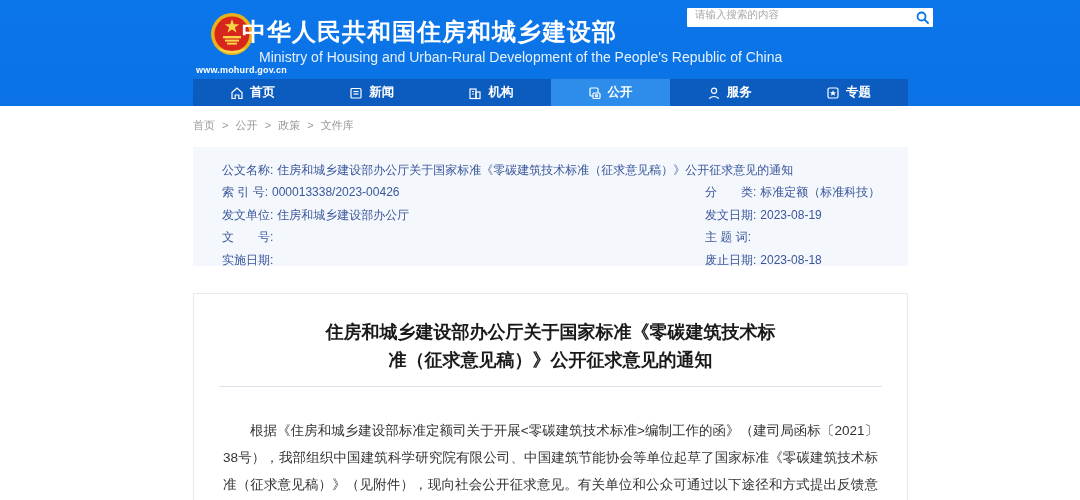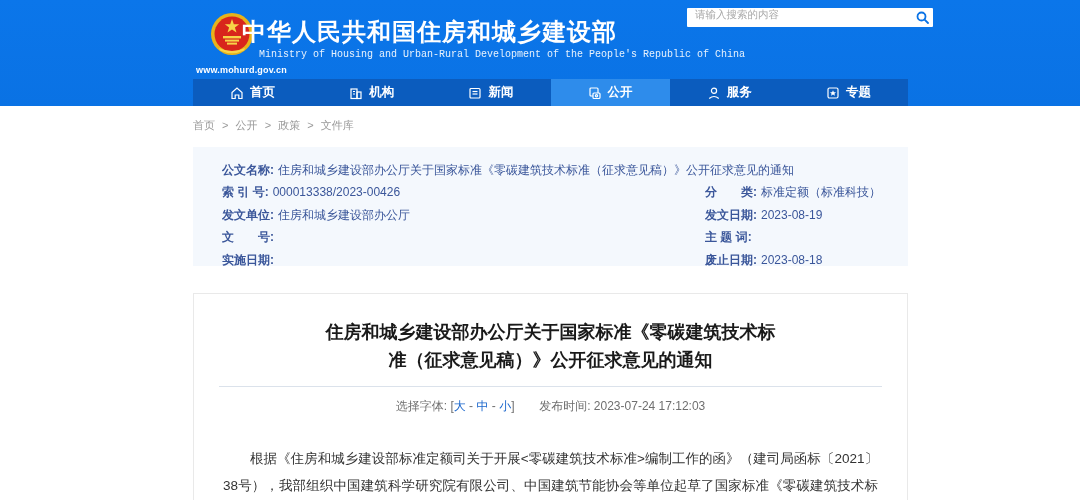--- a/index.html
+++ b/index.html
@@ -5,21 +5,21 @@
   * { margin:0; padding:0; box-sizing:border-box; }
   html,body { width:1080px; height:500px; overflow:hidden; background:#fff;
     font-family:"Liberation Sans","DejaVu Sans",sans-serif; }
 
   
   .header { position:absolute; left:0; top:0; width:1080px; height:106px;
     background:linear-gradient(180deg,#0b76ea 0%,#0a72e4 100%); }
   .emblem { position:absolute; left:210px; top:12px; width:44px; height:44px; }
   .site-url { position:absolute; left:196px; top:65px; color:#fff; font-size:9px; font-weight:bold; letter-spacing:.2px; }
   .site-title { position:absolute; left:242px; top:16px; color:#fff; font-size:24px; font-weight:bold; letter-spacing:1px; }
-  .site-subtitle { position:absolute; left:259px; top:49px; color:rgba(255,255,255,.9); font-size:10px;font-family:Liberation Mono, monospace; }
+  .site-subtitle { position:absolute; left:259px; top:49px; color:rgba(255,255,255,.9); font-size:14px; }
   .search-box { position:absolute; left:687px; top:8px; width:246px; height:19px; background:#fff; border-radius:1px; display:flex; align-items:flex-start; }
   .search-box input { flex:1; border:none; outline:none; background:transparent; font-size:10.5px; color:#555; padding:0 4px 0 8px; font-family:inherit; }
   .search-box input::placeholder { color:#a8a8a8; }
   .search-btn { width:22px; height:19px; display:flex; align-items:center; justify-content:center; cursor:pointer; }
 
   
   .nav { position:absolute; left:193px; top:79px; width:715px; height:27px; background:#0b5cbe; display:flex; }
   .nav-item { flex:1; display:flex; align-items:center; justify-content:center; gap:6px;
     color:#fff; font-size:12.5px; font-weight:bold; cursor:pointer; }
   .nav-item.active { background:#2e8ceb; }
@@ -27,21 +27,21 @@
 
   
   .breadcrumb { position:absolute; left:193px; top:118px; font-size:11px; color:#999; }
   .breadcrumb span { margin-right:4px; }
   .crumb { cursor:pointer; }
 
   
   .panel { position:absolute; left:193px; top:147px; width:715px; height:119px;
     background:#f4f8fd; padding:12px 20px 0 29px; font-size:12px; color:#3a569a; }
   .row { line-height:22.4px; white-space:nowrap; overflow:hidden; }
-  .lbl { font-weight:bold; margin-right:4px; }
+  .lbl { font-weight:normal; margin-right:4px; }
   .panel-grid { display:grid; grid-template-columns:483px 1fr; grid-template-rows:repeat(4,22.4px); grid-auto-flow:column; }
 
   
   .card { position:absolute; left:193px; top:293px; width:715px; height:400px;
     background:#fff; border:1px solid #e9e9e9; }
   .article-title { margin:24px auto 0; max-width:450px; text-align:center;
     font-size:18px; font-weight:bold; color:#1a1a1a; line-height:28px; }
   .divider { margin:12px 25px 0; border-top:1px solid #dbe2eb; }
   .meta-line { margin-top:11px; text-align:center; font-size:12px; color:#6f6f6f; }
   .meta-line .blue { color:#1a66cc; cursor:pointer; text-decoration:none; }
@@ -82,37 +82,37 @@
     <span>
         <svg width="14" height="14" viewBox="0 0 14 14" fill="none" stroke="#fff" stroke-width="1.2">
           <path d="M2 6.5 L7 2 L12 6.5 V12.5 H8.8 V9 H5.2 V12.5 H2 Z"></path>
         </svg>
       </span>
     <span>首页</span>
   </div>
   <div class="nav-item">
     <span>
         <svg width="14" height="14" viewBox="0 0 14 14" fill="none" stroke="#fff" stroke-width="1.2">
+          <rect x="2" y="2.5" width="10" height="9.5" rx="1"></rect>
+          <line x1="4.5" y1="5.5" x2="9.5" y2="5.5"></line>
+          <line x1="4.5" y1="8" x2="9.5" y2="8"></line>
+        </svg>
+      </span>
+    <span>新闻</span>
+  </div>
+  <div class="nav-item">
+    <span>
+        <svg width="14" height="14" viewBox="0 0 14 14" fill="none" stroke="#fff" stroke-width="1.2">
           <rect x="2" y="3" width="6" height="9.5"></rect>
           <rect x="8" y="6" width="4" height="6.5"></rect>
           <line x1="4" y1="5.5" x2="6" y2="5.5"></line>
           <line x1="4" y1="8" x2="6" y2="8"></line>
         </svg>
       </span>
     <span>机构</span>
-  </div>
-  <div class="nav-item">
-    <span>
-        <svg width="14" height="14" viewBox="0 0 14 14" fill="none" stroke="#fff" stroke-width="1.2">
-          <rect x="2" y="2.5" width="10" height="9.5" rx="1"></rect>
-          <line x1="4.5" y1="5.5" x2="9.5" y2="5.5"></line>
-          <line x1="4.5" y1="8" x2="9.5" y2="8"></line>
-        </svg>
-      </span>
-    <span>新闻</span>
   </div>
   <div class="nav-item active">
     <span>
         <svg width="14" height="14" viewBox="0 0 14 14" fill="none" stroke="#fff" stroke-width="1.2">
           <rect x="2" y="2" width="8" height="8" rx="1"></rect>
           <rect x="5" y="7" width="7" height="5.5" rx="1" fill="#2e8ceb"></rect>
           <circle cx="8.5" cy="9.8" r="1.1"></circle>
         </svg>
       </span>
     <span>公开</span>
@@ -159,25 +159,14 @@
     <div class="row"><span class="lbl">分　　类:</span><span class="val">标准定额（标准科技）</span></div>
     <div class="row"><span class="lbl">发文日期:</span><span class="val">2023-08-19</span></div>
     <div class="row"><span class="lbl">主 题 词:</span><span class="val"></span></div>
     <div class="row"><span class="lbl">废止日期:</span><span class="val">2023-08-18</span></div>
   </div>
 </div>
 
 <div class="card">
   <div class="article-title">住房和城乡建设部办公厅关于国家标准《零碳建筑技术标准（征求意见稿）》公开征求意见的通知</div>
   <div class="divider"></div>
-  <div class="meta-line">
-    <span>选择字体:</span>
-    <span>[</span><a class="blue">大</a>
-    <span>-</span>
-    <a class="blue">中</a>
-    <span>-</span>
-    <a class="blue">小</a><span>]</span>
-    <span class="gap"></span>
-    <span>发布时间:</span>
-    <span>2023-07-24 17:12:03</span>
-  </div>
   <div class="article-body">根据《住房和城乡建设部标准定额司关于开展&lt;零碳建筑技术标准&gt;编制工作的函》（建司局函标〔2021〕38号），我部组织中国建筑科学研究院有限公司、中国建筑节能协会等单位起草了国家标准《零碳建筑技术标准（征求意见稿）》（见附件），现向社会公开征求意见。有关单位和公众可通过以下途径和方式提出反馈意见：</div>
 </div>
 
 </body></html>

